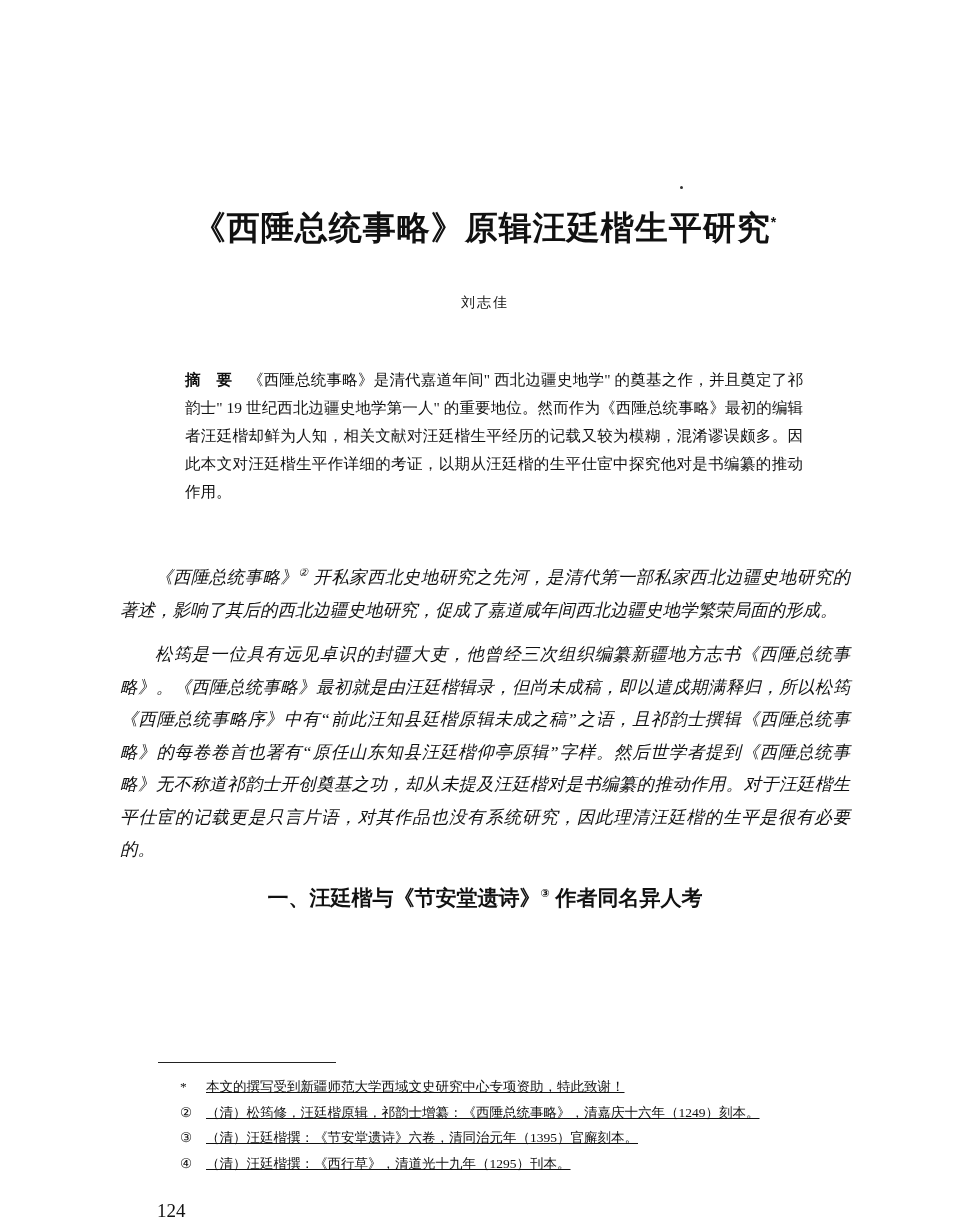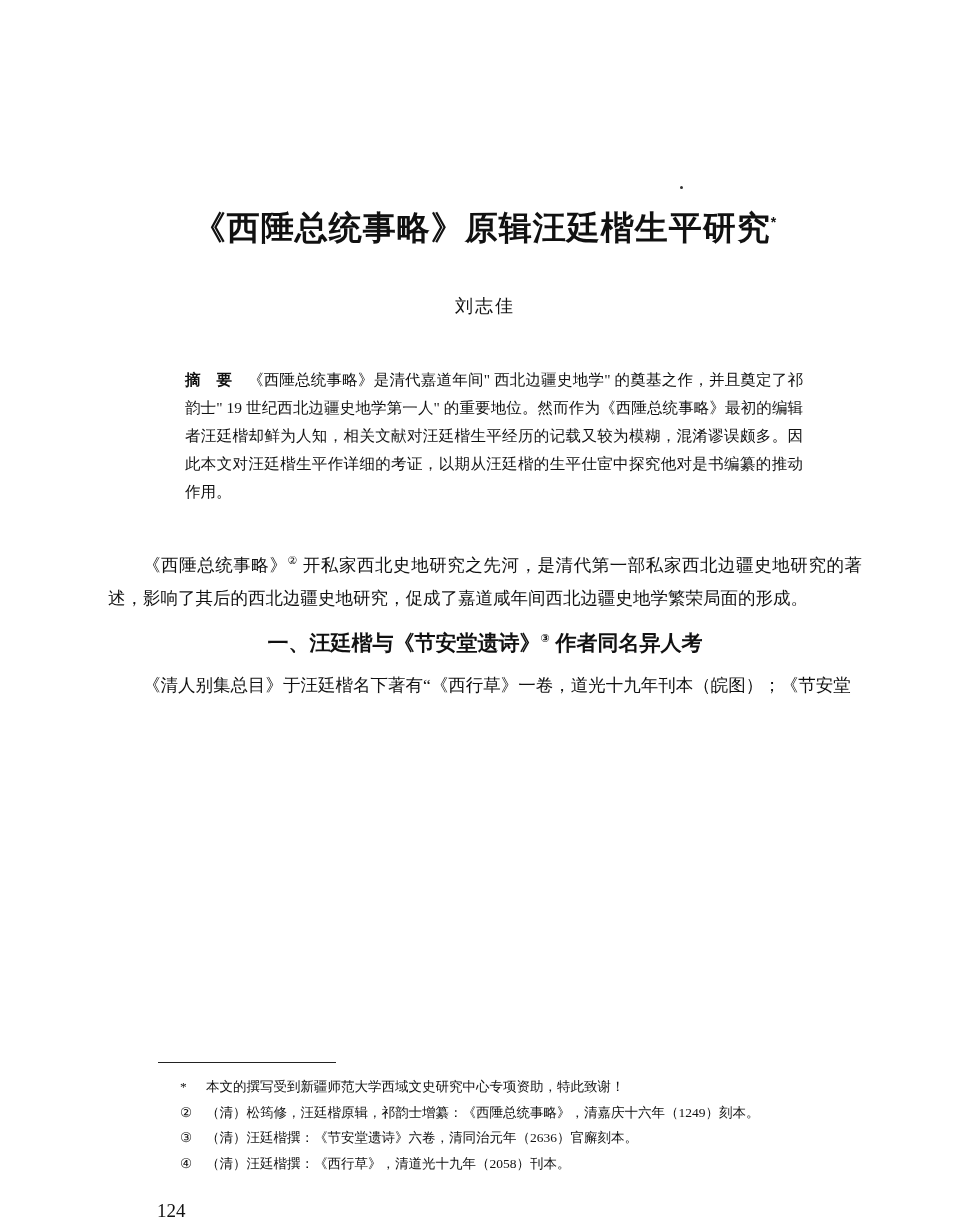--- a/index.html
+++ b/index.html
@@ -19,57 +19,57 @@
   .title{
     position:absolute;left:0;top:206px;width:100%;
     text-align:center;
     font-family:"Liberation Sans","DejaVu Sans",sans-serif;
     font-weight:bold;font-size:33px;letter-spacing:1px;
     margin:0;
   }
   .title sup{font-size:14px;vertical-align:super;}
   .author{
     position:absolute;left:0;top:294px;width:100%;
-    text-align:center;font-size:18px;letter-spacing:2px;
+    text-align:center;font-size:14px;letter-spacing:2px;
   }
   .abstract{
     position:absolute;left:185px;top:366px;width:618px;
     font-size:15.5px;line-height:28px;text-align:justify;
   }
   .abstract .lbl{
     font-family:"Liberation Sans","DejaVu Sans",sans-serif;
     font-weight:bold;
     margin-top:33px;
   }
   .abstract p{margin:0;}
   .kw-line{margin-top:0;}
   .bodytext{
     position:absolute;left:108px;top:549px;width:754px;
     font-size:17.5px;line-height:32.5px;text-align:justify;
   }
-  .bodytext p{margin:0;text-indent:2em;}
+  .bodytext p{margin:12px;text-indent:2em;font-style:italic;}
   sup.ref{font-size:11px;vertical-align:super;line-height:0;}
   .section-heading{
     margin:9px 0 11px 0;
     text-align:center;text-indent:0;
     font-family:"Liberation Sans","DejaVu Sans",sans-serif;
     font-weight:bold;font-size:21px;line-height:30px;
   }
   .section-heading sup{font-size:11px;vertical-align:super;}
   .fn-rule{
     position:absolute;left:158px;top:1062px;width:178px;
     border-top:1.5px solid #222;height:0;
   }
   .footnotes{
     position:absolute;left:180px;top:1074px;width:670px;
     font-size:13.5px;line-height:25.5px;
   }
   .fn-row{display:flex;}
   .fn-marker{flex:0 0 26px;}
-  .fn-text{flex:1;text-align:justify;}
+  .fn-text{flex:1;text-align:justify;text-decoration:underline;}
   .page-number{
     position:absolute;left:157px;top:1200px;
     font-size:19px;
   }
 </style>
 </head>
 <body>
 
 <div class="page">
 
@@ -78,40 +78,40 @@
   <h1 class="title"><span>《西陲总统事略》原辑汪廷楷生平研究</span><sup>*</sup></h1>
 
   <div class="author">刘志佳</div>
 
   <div class="abstract">
     <p><span class="lbl">摘　要</span>　<span>《西陲总统事略》是清代嘉道年间" 西北边疆史地学" 的奠基之作，并且奠定了祁韵士" 19 世纪西北边疆史地学第一人" 的重要地位。然而作为《西陲总统事略》最初的编辑者汪廷楷却鲜为人知，相关文献对汪廷楷生平经历的记载又较为模糊，混淆谬误颇多。因此本文对汪廷楷生平作详细的考证，以期从汪廷楷的生平仕宦中探究他对是书编纂的推动作用。</span></p>
   </div>
 
   <div class="bodytext">
     <p><span>《西陲总统事略》</span><sup class="ref">②</sup><span> 开私家西北史地研究之先河，是清代第一部私家西北边疆史地研究的著述，影响了其后的西北边疆史地研究，促成了嘉道咸年间西北边疆史地学繁荣局面的形成。</span></p>
+    <p>松筠是一位具有远见卓识的封疆大吏，他曾经三次组织编纂新疆地方志书《西陲总统事略》。《西陲总统事略》最初就是由汪廷楷辑录，但尚未成稿，即以遣戍期满释归，所以松筠《西陲总统事略序》中有“前此汪知县廷楷原辑未成之稿”之语，且祁韵士撰辑《西陲总统事略》的每卷卷首也署有“原任山东知县汪廷楷仰亭原辑”字样。然后世学者提到《西陲总统事略》无不称道祁韵士开创奠基之功，却从未提及汪廷楷对是书编纂的推动作用。对于汪廷楷生平仕宦的记载更是只言片语，对其作品也没有系统研究，因此理清汪廷楷的生平是很有必要的。</p>
     <h2 class="section-heading"><span>一、汪廷楷与《节安堂遗诗》</span><sup>③</sup><span> 作者同名异人考</span></h2>
-    <p>《清人别集总目》于汪廷楷名下著有“《西行草》一卷，道光十九年刊本（皖图）；《节安堂</p>
   </div>
 
   <div class="fn-rule"></div>
 
   <div class="footnotes">
     <div class="fn-row">
       <span class="fn-marker">*</span>
       <span class="fn-text">本文的撰写受到新疆师范大学西域文史研究中心专项资助，特此致谢！</span>
     </div>
     <div class="fn-row">
       <span class="fn-marker">②</span>
       <span class="fn-text">（清）松筠修，汪廷楷原辑，祁韵士增纂：《西陲总统事略》，清嘉庆十六年（1249）刻本。</span>
     </div>
     <div class="fn-row">
       <span class="fn-marker">③</span>
-      <span class="fn-text">（清）汪廷楷撰：《节安堂遗诗》六卷，清同治元年（2636）官廨刻本。</span>
+      <span class="fn-text">（清）汪廷楷撰：《节安堂遗诗》六卷，清同治元年（1395）官廨刻本。</span>
     </div>
     <div class="fn-row">
       <span class="fn-marker">④</span>
-      <span class="fn-text">（清）汪廷楷撰：《西行草》，清道光十九年（2058）刊本。</span>
+      <span class="fn-text">（清）汪廷楷撰：《西行草》，清道光十九年（1295）刊本。</span>
     </div>
   </div>
 
   <div class="page-number">124</div>
 
 </div>
 
 </body></html>

